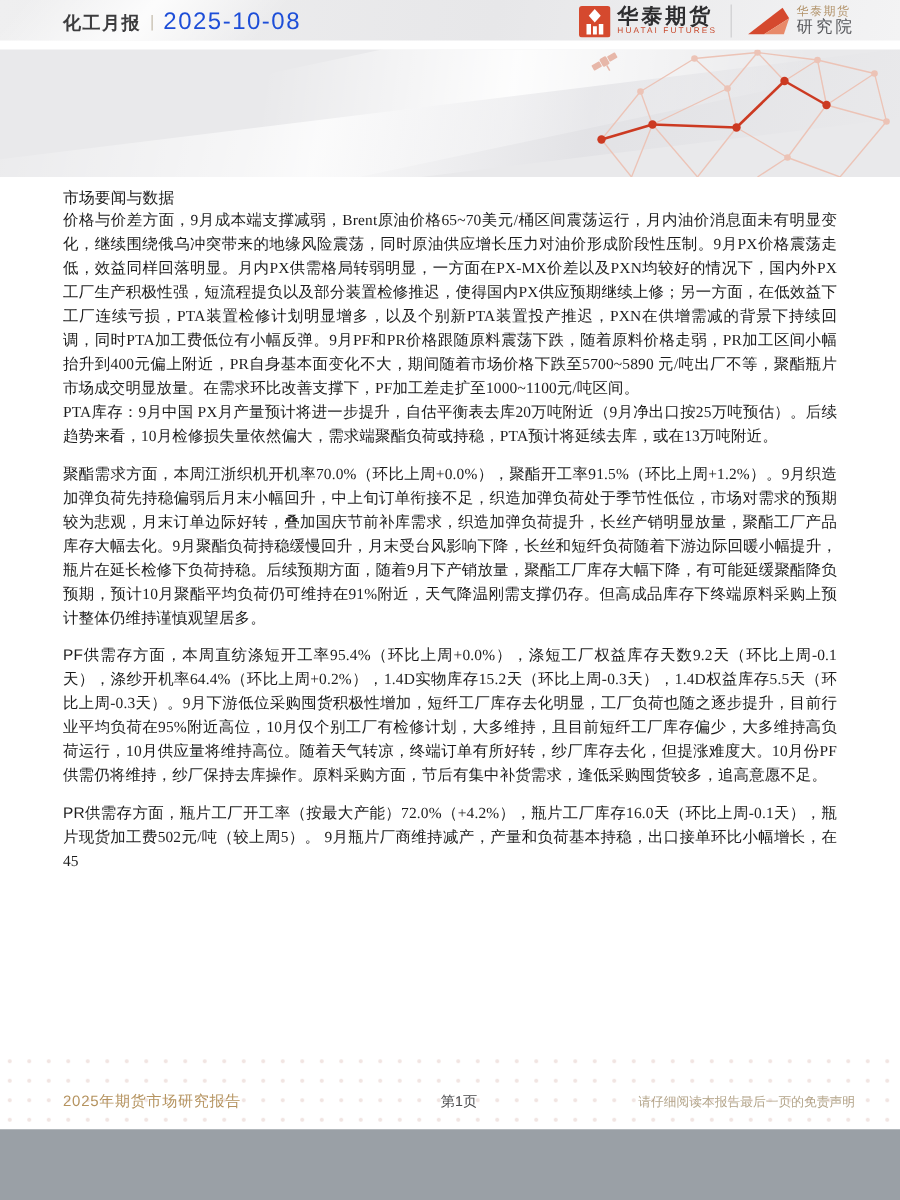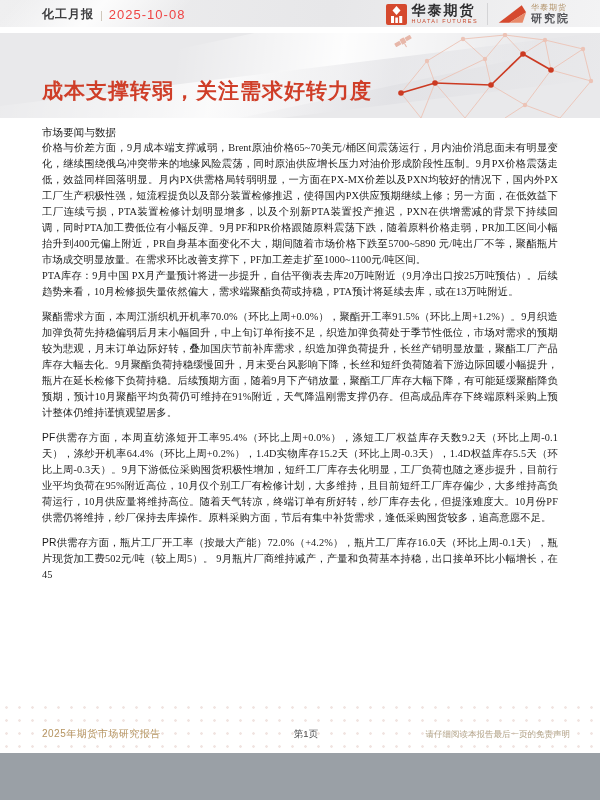--- a/index.html
+++ b/index.html
@@ -19,33 +19,33 @@
     position:absolute; top:-20px; left:-60px; width:340px; height:70px;
     background:linear-gradient(100deg, rgba(255,255,255,0) 20%, rgba(255,255,255,.85) 45%, rgba(255,255,255,0) 70%);
     transform:skewX(-35deg);
   }
   .head-left {
     position:absolute; left:42px; top:6px; display:flex; align-items:center; gap:6px;
     z-index:3;
   }
   .head-left .rpt { font-size:12px; font-weight:bold; color:#3c3c3e; letter-spacing:1px; }
   .head-left .sep { font-size:11px; color:#c9c2b4; }
-  .head-left .date { font-size:13px; color:#ef4444; letter-spacing:1px; }
+  .head-left .date { font-size:16px; color:#1d4ed8; letter-spacing:1px; }
   .head-logos {
     position:absolute; right:30px; top:3px; display:flex; align-items:center; gap:9px; z-index:3;
   }
   .logo1 { display:flex; align-items:center; gap:5px; }
   .logo1-text { display:flex; flex-direction:column; line-height:1; }
   .logo1-cn { font-size:14px; font-weight:bold; color:#2e2e30; letter-spacing:2px; }
   .logo1-en { font-size:5.5px; color:#c84a2e; letter-spacing:1.4px; margin-top:2px; }
   .logo-divider { width:1px; height:22px; background:#d4d4d6; }
   .logo2 { display:flex; align-items:center; gap:4px; }
   .logo2-text { display:flex; flex-direction:column; line-height:1.1; }
   .logo2-cn { font-size:8px; color:#b2936a; letter-spacing:1px; }
-  .logo2-div { font-size:11px; font-weight:bold; color:#55565a; letter-spacing:2px; }
+  .logo2-div { font-size:11px; font-weight:normal; color:#55565a; letter-spacing:2px; }
   
   .titleband {
     position:absolute; top:33px; left:0; right:0; height:85px;
     background:#e9e9eb; overflow:hidden;
   }
   .titleband .rib1 {
     position:absolute; top:-30px; left:120px; width:560px; height:80px;
     background:linear-gradient(110deg, rgba(255,255,255,0) 10%, rgba(255,255,255,.9) 40%, rgba(255,255,255,0) 75%);
     transform:rotate(-12deg);
   }
@@ -183,21 +183,20 @@
         <circle cx="166" cy="37" r="2.8"></circle>
       </g>
 
       <g fill="#e7b7a9" transform="translate(18,8) rotate(-30)">
         <rect x="-9" y="-2" width="6" height="4" rx="0.5"></rect>
         <rect x="3" y="-2" width="6" height="4" rx="0.5"></rect>
         <rect x="-2.5" y="-3" width="5" height="6" rx="1"></rect>
         <line x1="0" y1="3" x2="0" y2="7" stroke="#e7b7a9" stroke-width="1"></line>
       </g>
     </svg>
-    <h1 class="page-title">成本支撑转弱，关注需求好转力度</h1>
   </div>
 
   <div class="dots"></div>
 
   <div class="body">
     <p class="hd">市场要闻与数据</p>
     <p class="para"><b class="lead">价格与价差方面，</b><span>9月成本端支撑减弱，Brent原油价格65~70美元/桶区间震荡运行，月内油价消息面未有明显变化，继续围绕俄乌冲突带来的地缘风险震荡，同时原油供应增长压力对油价形成阶段性压制。9月PX价格震荡走低，效益同样回落明显。月内PX供需格局转弱明显，一方面在PX-MX价差以及PXN均较好的情况下，国内外PX工厂生产积极性强，短流程提负以及部分装置检修推迟，使得国内PX供应预期继续上修；另一方面，在低效益下工厂连续亏损，PTA装置检修计划明显增多，以及个别新PTA装置投产推迟，PXN在供增需减的背景下持续回调，同时PTA加工费低位有小幅反弹。9月PF和PR价格跟随原料震荡下跌，随着原料价格走弱，PR加工区间小幅抬升到400元偏上附近，PR自身基本面变化不大，期间随着市场价格下跌至5700~5890 元/吨出厂不等，聚酯瓶片市场成交明显放量。在需求环比改善支撑下，PF加工差走扩至1000~1100元/吨区间。</span></p>
     <p class="para"><b class="lead"></b><span>PTA库存：9月中国 PX月产量预计将进一步提升，自估平衡表去库20万吨附近（9月净出口按25万吨预估）。后续趋势来看，10月检修损失量依然偏大，需求端聚酯负荷或持稳，PTA预计将延续去库，或在13万吨附近。</span></p>
     <p class="para gap"><b class="lead">聚酯需求方面，</b><span>本周江浙织机开机率70.0%（环比上周+0.0%），聚酯开工率91.5%（环比上周+1.2%）。9月织造加弹负荷先持稳偏弱后月末小幅回升，中上旬订单衔接不足，织造加弹负荷处于季节性低位，市场对需求的预期较为悲观，月末订单边际好转，叠加国庆节前补库需求，织造加弹负荷提升，长丝产销明显放量，聚酯工厂产品库存大幅去化。9月聚酯负荷持稳缓慢回升，月末受台风影响下降，长丝和短纤负荷随着下游边际回暖小幅提升，瓶片在延长检修下负荷持稳。后续预期方面，随着9月下产销放量，聚酯工厂库存大幅下降，有可能延缓聚酯降负预期，预计10月聚酯平均负荷仍可维持在91%附近，天气降温刚需支撑仍存。但高成品库存下终端原料采购上预计整体仍维持谨慎观望居多。</span></p>
     <p class="para gap"><b class="lead">PF供需存方面，</b><span>本周直纺涤短开工率95.4%（环比上周+0.0%），涤短工厂权益库存天数9.2天（环比上周-0.1天），涤纱开机率64.4%（环比上周+0.2%），1.4D实物库存15.2天（环比上周-0.3天），1.4D权益库存5.5天（环比上周-0.3天）。9月下游低位采购囤货积极性增加，短纤工厂库存去化明显，工厂负荷也随之逐步提升，目前行业平均负荷在95%附近高位，10月仅个别工厂有检修计划，大多维持，且目前短纤工厂库存偏少，大多维持高负荷运行，10月供应量将维持高位。随着天气转凉，终端订单有所好转，纱厂库存去化，但提涨难度大。10月份PF供需仍将维持，纱厂保持去库操作。原料采购方面，节后有集中补货需求，逢低采购囤货较多，追高意愿不足。</span></p>

